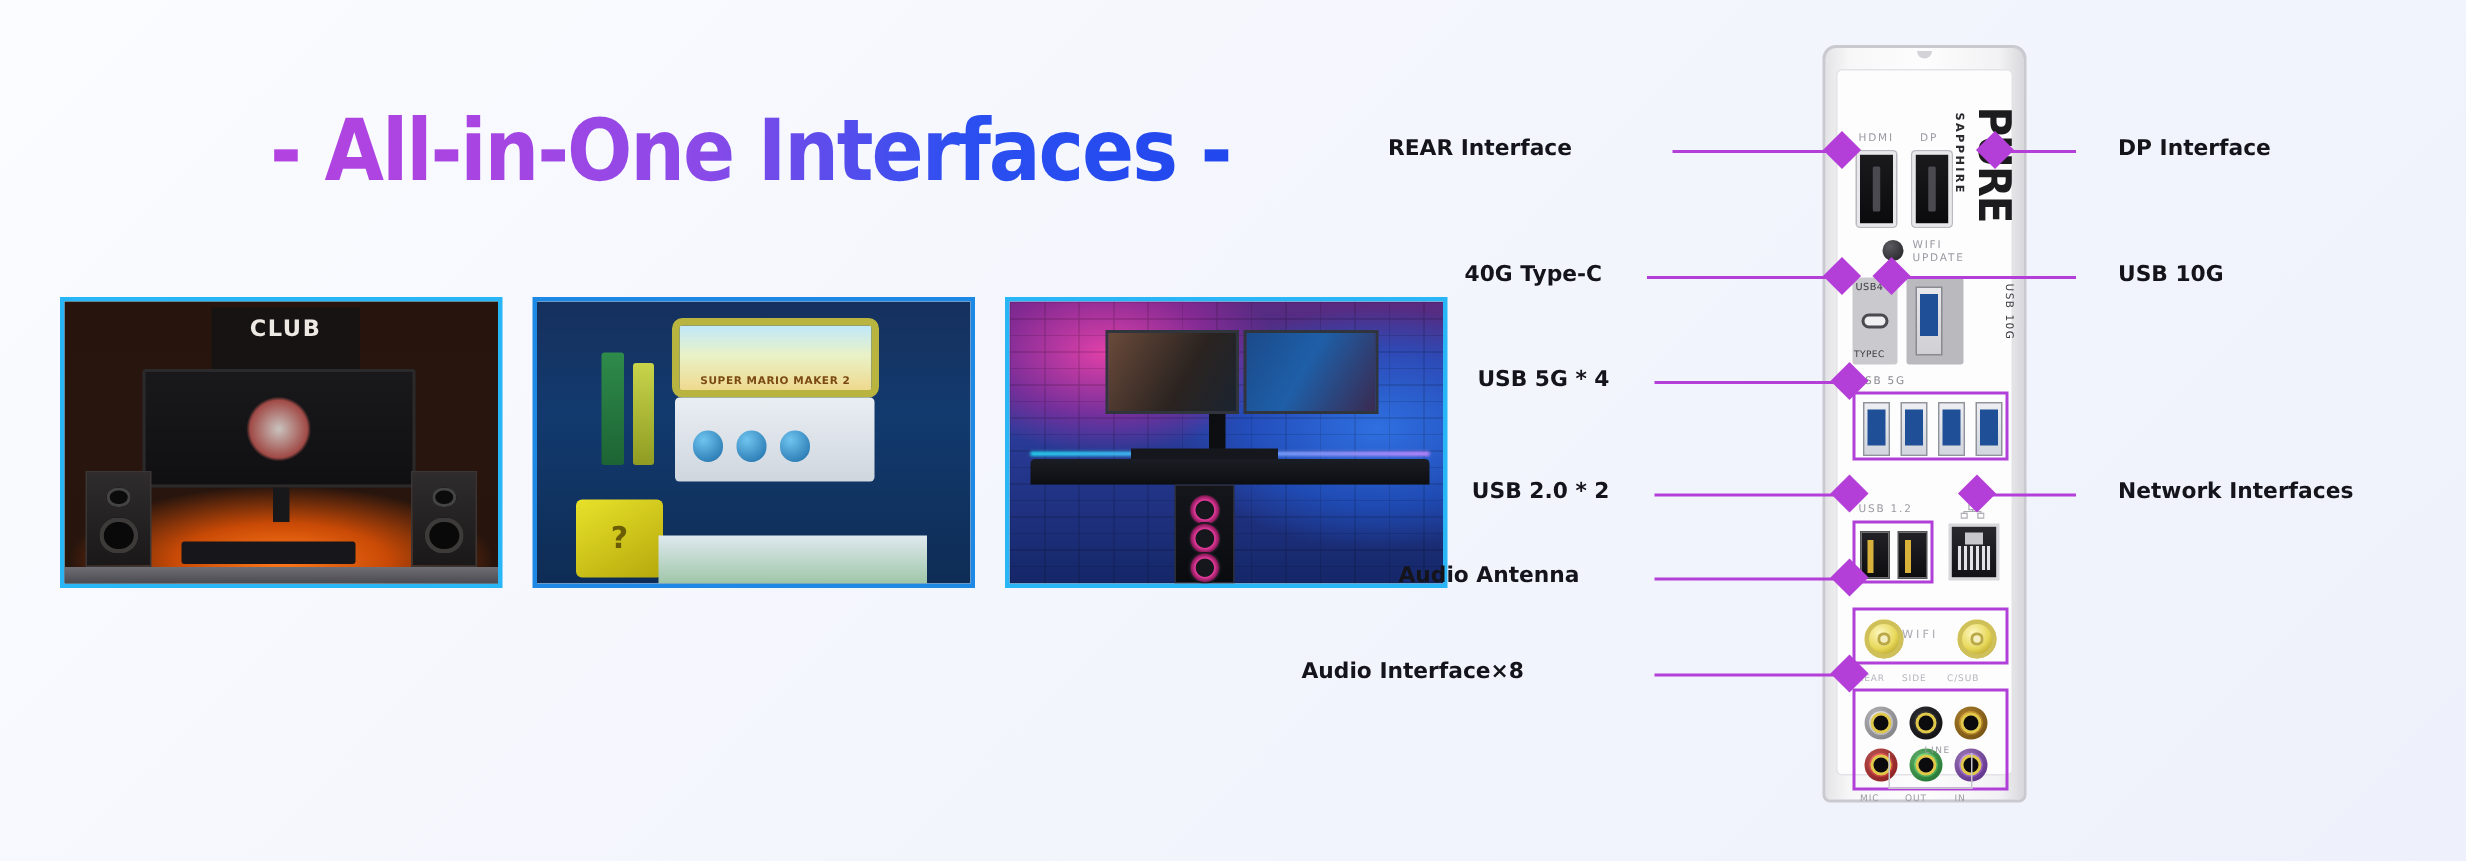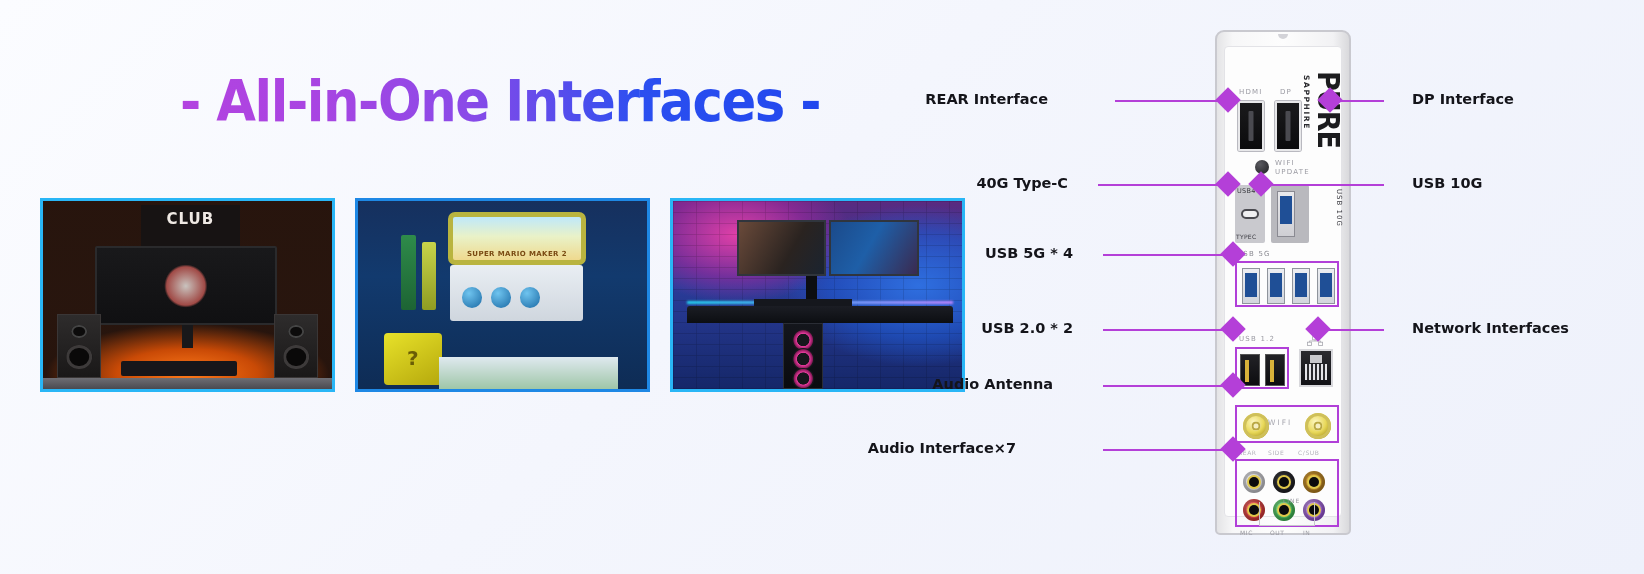--- a/index.html
+++ b/index.html
@@ -416,21 +416,21 @@
     <span class="cl-diam" style="left:139px;"></span>
   </div>
 
   <div class="callout left" id="co-l-4" style="left:1065px; top:385px; width:168px;">
     <span class="cl-text">Audio Antenna</span>
     <span class="cl-line" style="left:38px; width:130px;"></span>
     <span class="cl-diam" style="left:159px;"></span>
   </div>
 
   <div class="callout left" id="co-l-5" style="left:1028px; top:449px; width:205px;">
-    <span class="cl-text">Audio Interface×7</span>
+    <span class="cl-text">Audio Interface×8</span>
     <span class="cl-line" style="left:75px; width:130px;"></span>
     <span class="cl-diam" style="left:196px;"></span>
   </div>
 
   <div class="callout right" id="co-r-0" style="left:1322px; top:100px; width:62px;">
     <span class="cl-text">DP Interface</span>
     <span class="cl-line" style="left:8px; width:54px;"></span>
     <span class="cl-diam" style="left:-1px;"></span>
   </div>
 

